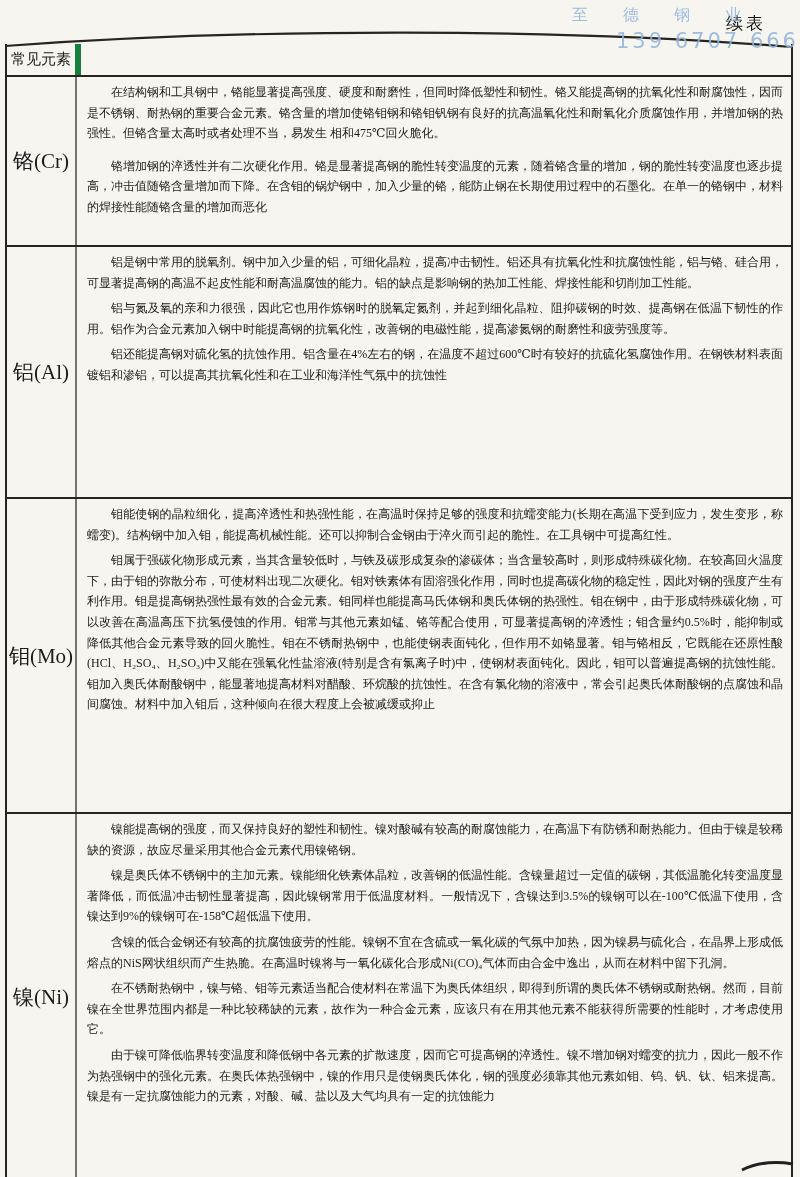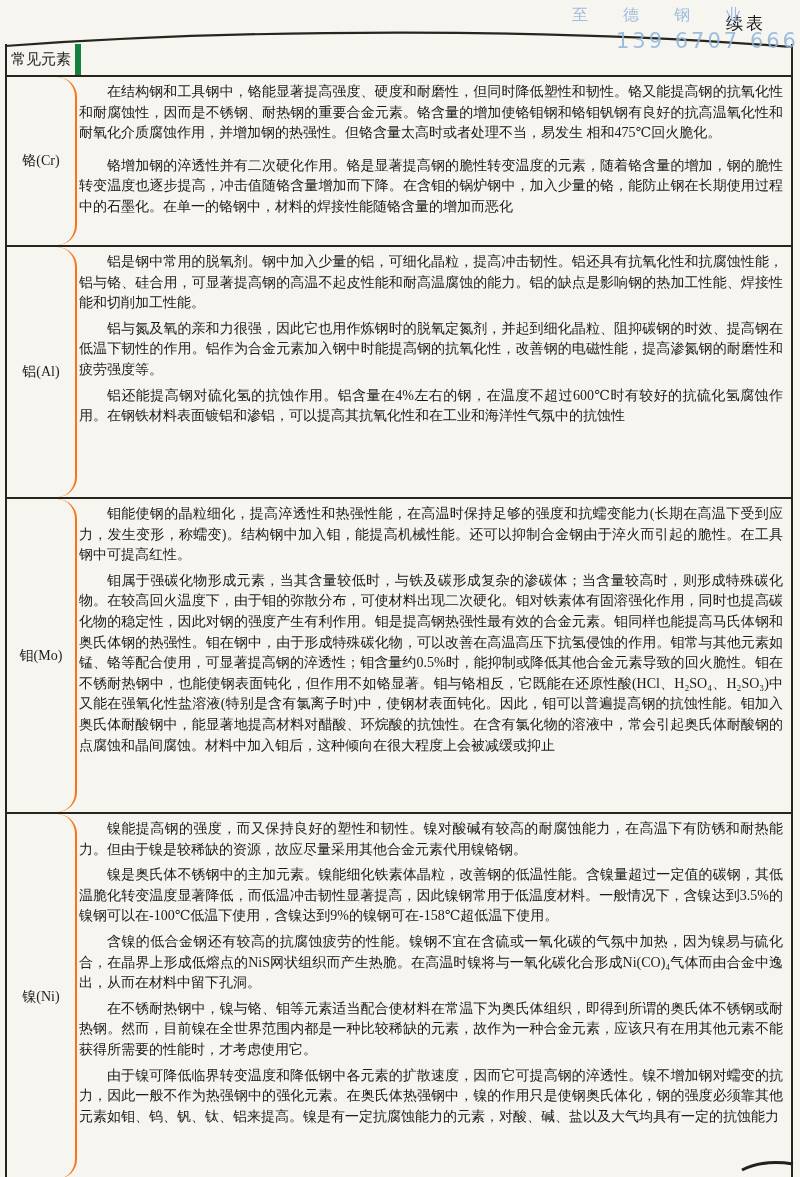--- a/index.html
+++ b/index.html
@@ -26,27 +26,27 @@
   }
   .thead{display:flex;height:31px;border-bottom:2px solid #26261f;}
   .th-el{
     width:68px;flex:0 0 68px;border-right:6px solid #15803d;
     display:flex;align-items:center;justify-content:center;font-size:15px;
   }
   .th-eff{flex:1;display:flex;align-items:center;justify-content:center;font-size:15px;letter-spacing:1px;}
   .row{display:flex;border-bottom:2px solid #26261f;box-sizing:border-box;}
   .row-ni{border-bottom:none;}
   .cell-el{
-    width:68px;flex:0 0 68px;border-right:2px solid #f97316;
+    width:68px;flex:0 0 68px;border-right:2px solid #737373;
     display:flex;align-items:center;justify-content:center;
-    font-size:14px;white-space:nowrap;border-radius:20px;
+    font-size:21px;white-space:nowrap;
   }
   .cell-eff{
-    flex:1;padding:5px 8px 0 2px;overflow:hidden;
-    font-size:14px;line-height:20.6px;text-align:justify;text-justify:inter-ideograph;
+    flex:1;padding:5px 8px 0 10px;overflow:hidden;
+    font-size:12px;line-height:20.6px;text-align:justify;text-justify:inter-ideograph;
   }
   .cell-eff p{margin:0 0 5px 0;text-indent:2em;}
   .cell-eff p.gap-lg{margin-bottom:12px;}
   .row-cr{height:170px;}
   .row-al{height:252px;}
   .row-mo{height:315px;}
   .row-ni{height:365px;}
 </style>
 </head>
 <body>

